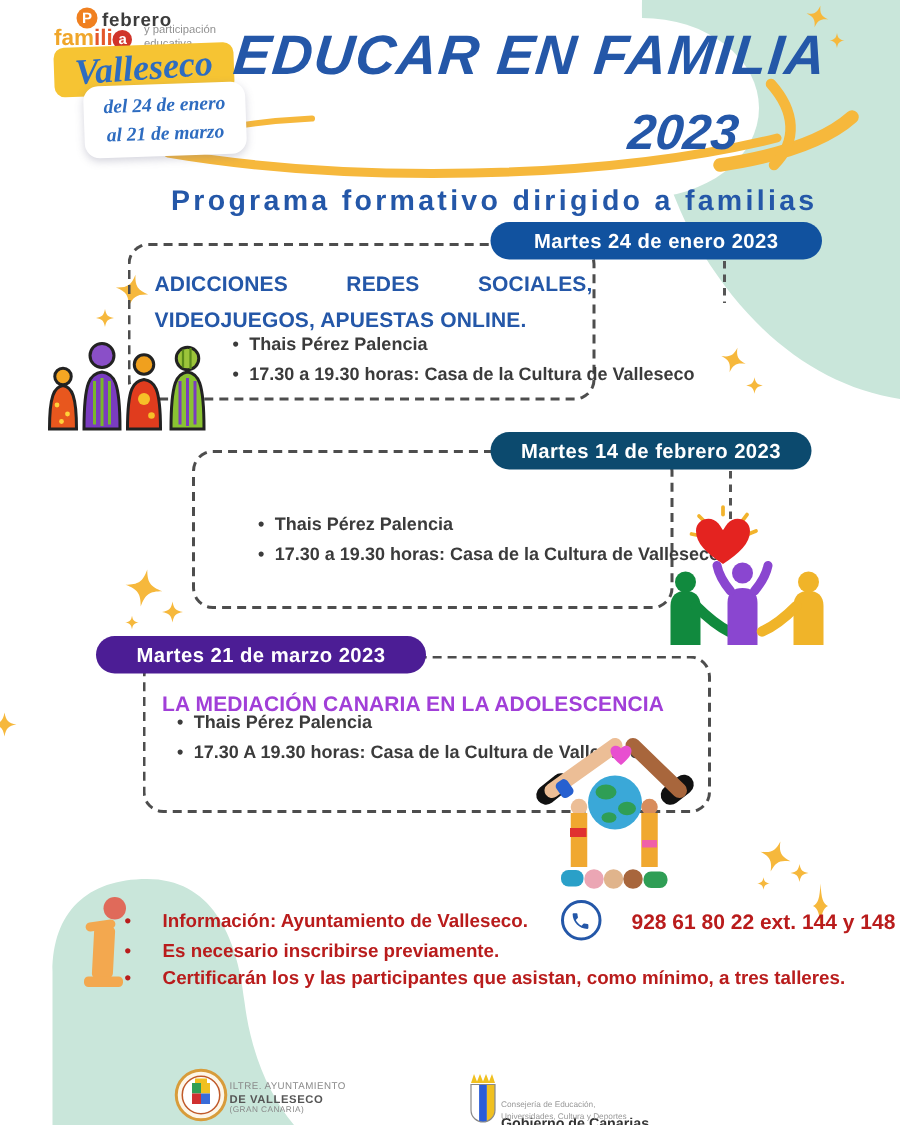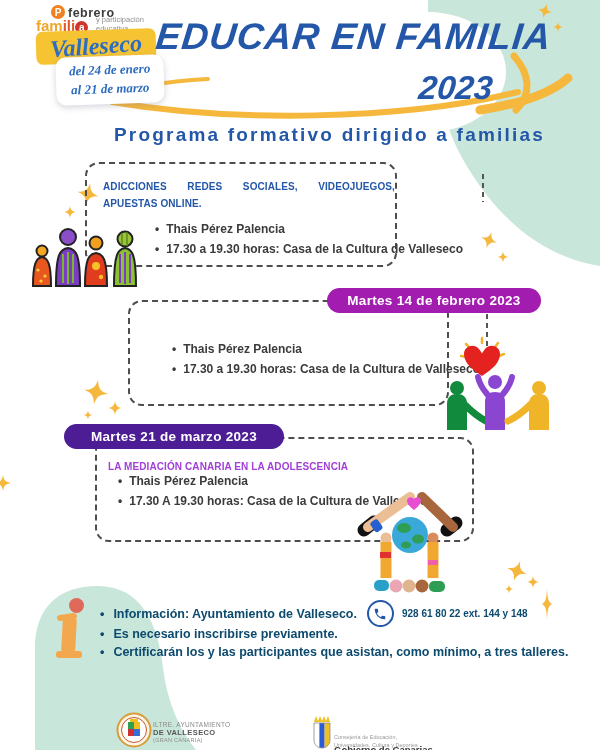--- a/index.html
+++ b/index.html
@@ -28,33 +28,33 @@
              font-size:13px;color:#2e6cc0;line-height:1.45;}
   .main-title{left:156px;top:16px;font-size:37px;font-weight:bold;font-style:italic;color:#2457a8;
               letter-spacing:1px;transform:skewX(-6deg);white-space:nowrap;}
   .year{left:419px;top:69px;font-size:33px;font-weight:bold;font-style:italic;color:#2457a8;transform:skewX(-6deg);}
   .subtitle{left:114px;top:124px;font-size:19px;font-weight:bold;color:#2457a8;letter-spacing:2.2px;white-space:nowrap;}
 
   
   .ebox{border:2px dashed #4d4d4d;border-radius:14px;}
   .badge{color:#fff;font-weight:bold;font-size:13.5px;letter-spacing:.3px;border-radius:13px;
          display:flex;align-items:center;justify-content:center;}
-  .c-blue{background:#11529f;} .c-green{background:#a21caf;} .c-purple{background:#4c1d95;}
-  .etitle{font-weight:bold;font-size:10px;letter-spacing:.1px;line-height:1.7;}
+  .c-blue{background:#11529f;} .c-green{background:#0c4a6e;} .c-purple{background:#4c1d95;}
+  .etitle{font-weight:bold;font-size:14px;letter-spacing:.1px;line-height:1.7;}
   .t-blue{color:#2457a8;text-align:justify;} .t-green{color:#0f8a3e;} .t-purple{color:#a13fd8;}
   .bullets{font-size:12px;font-weight:bold;color:#3b3b3b;}
   .brow{display:flex;margin-bottom:5px;line-height:1.25;}
   .brow::before{content:"•";margin-right:7px;}
 
   
-  .info-row{left:100px;font-size:12.5px;font-weight:bold;color:#0c4a6e;display:flex;align-items:center;}
+  .info-row{left:83px;font-size:12.5px;font-weight:bold;color:#b91c1c;display:flex;align-items:center;gap:12px;}
   .info-row::before{content:"•";margin-right:9px;}
   .phone-circle{width:23px;height:23px;border:2.5px solid #2457a8;border-radius:50%;margin:0 8px 0 10px;
                 display:flex;align-items:center;justify-content:center;flex:0 0 auto;}
-  .phone-number{font-size:10px;text-align:center;}
+  .phone-number{font-size:14px;text-align:center;}
   .i-dot{left:69px;top:598px;width:15px;height:15px;border-radius:50%;background:#e06a5a;}
   .i-flare{left:57px;top:614px;width:20px;height:6px;border-radius:3px;background:#f3a84f;transform:rotate(-8deg);}
   .i-stem{left:62px;top:618px;width:14px;height:34px;border-radius:3px;background:#f3a84f;transform:skewX(-3deg);}
   .i-base{left:56px;top:651px;width:26px;height:7px;border-radius:3px;background:#f3a84f;}
 
   
   .council-text{left:153px;top:721px;color:#8a8a8a;}
   .council-text .l1{font-size:6.5px;letter-spacing:.3px;}
   .council-text .l2{font-size:7.5px;font-weight:bold;color:#555;letter-spacing:.4px;}
   .council-text .l3{font-size:5.5px;letter-spacing:.3px;}
@@ -115,20 +115,21 @@
   <div class="ab date-card">
     <span class="date-line">del 24 de enero</span>
     <span class="date-line">al 21 de marzo</span>
   </div>
 
   <div class="ab main-title">EDUCAR EN FAMILIA</div>
   <div class="ab year">2023</div>
   <div class="ab subtitle">Programa formativo dirigido a familias</div>
 
   <div class="ab ebox" style="left:85px;top:162px;width:308px;height:101px"></div>
+  <div class="ab badge c-blue" style="left:327px;top:148px;width:221px;height:25px">Martes 24 de enero 2023</div>
   <div class="ab etitle t-blue" style="left:103px;top:178px;width:292px">ADICCIONES REDES SOCIALES, VIDEOJUEGOS, APUESTAS ONLINE.</div>
   <div class="ab bullets" style="left:155px;top:222px">
     <div class="brow">
         <span>Thais Pérez Palencia</span>
       </div>
     <div class="brow">
         <span>17.30 a 19.30 horas: Casa de la Cultura de Valleseco</span>
       </div>
   </div>
 

